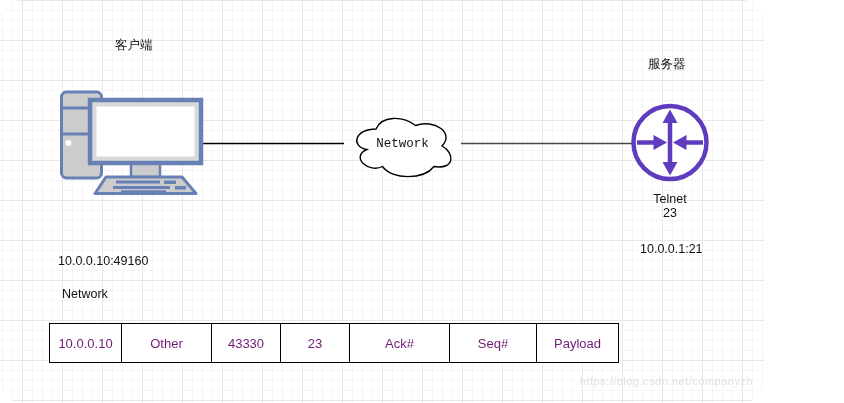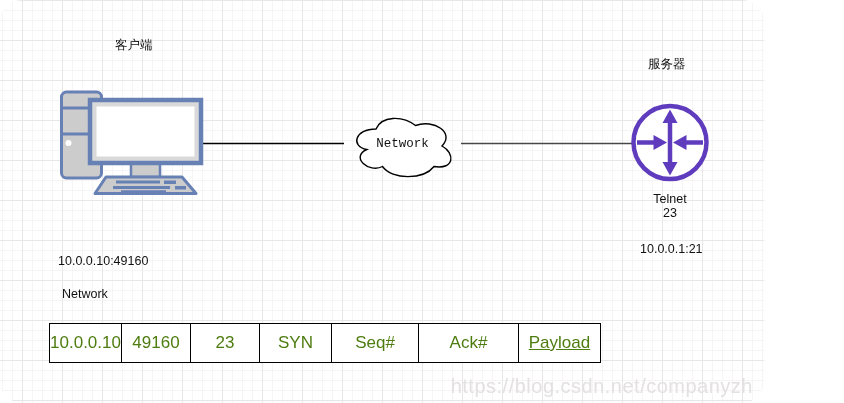--- a/index.html
+++ b/index.html
@@ -20,28 +20,28 @@
   .lbl{position:absolute;font-size:12.5px;color:#111;white-space:nowrap;}
   .lbl-center{text-align:center;}
   .telnet-block{position:absolute;left:635px;top:193px;width:70px;text-align:center;
     font-size:12.5px;color:#111;line-height:13.5px;}
   .packet-table{
     position:absolute;left:49px;top:323px;height:40px;display:flex;
     border:1.5px solid #000;background:#fff;box-sizing:border-box;
   }
   .packet-cell{
     display:flex;align-items:center;justify-content:center;
-    font-size:17px;color:#4d7c0f;border-right:1.5px solid #000;box-sizing:border-box;
+    font-size:13px;color:#701a75;border-right:1.5px solid #000;box-sizing:border-box;
     height:100%;
   }
-  .packet-cell:last-child{border-right:none;text-decoration:underline;}
+  .packet-cell:last-child{border-right:none;}
   .c0{width:72px}.c1{width:69px}.c2{width:71px}.c3{width:90px}.c4{width:69px}
   .c5{width:69px}.c6{width:72px}.c7{width:87px}.c8{width:100px}.c9{width:81px}
   .watermark{
-    position:absolute;right:11px;top:375px;font-size:20px;color:#e3e1e1;
+    position:absolute;right:11px;top:375px;font-size:11px;color:#e3e1e1;
     letter-spacing:0.5px;white-space:nowrap;
   }
 </style>
 </head>
 <body>
 
 <div class="canvas">
 
   <svg class="shape-layer" width="844" height="403" viewBox="0 0 844 403">
 
@@ -99,23 +99,23 @@
   </div>
 
   <div class="lbl" style="left:58px;top:254px;text-align:right;">10.0.0.10:49160</div>
 
   <div class="lbl" style="left:640px;top:242px;">10.0.0.1:21</div>
 
   <div class="lbl" style="left:62px;top:287px;">Network</div>
 
   <div class="packet-table">
     <div class="packet-cell c0">10.0.0.10</div>
-    <div class="packet-cell c4">49160</div>
+    <div class="packet-cell c3">Other</div>
+    <div class="packet-cell c4">43330</div>
     <div class="packet-cell c5">23</div>
-    <div class="packet-cell c6">SYN</div>
+    <div class="packet-cell c8">Ack#</div>
     <div class="packet-cell c7">Seq#</div>
-    <div class="packet-cell c8">Ack#</div>
     <div class="packet-cell c9">Payload</div>
   </div>
 
   <div class="watermark">https://blog.csdn.net/companyzh</div>
 
 </div>
 
 </body></html>

